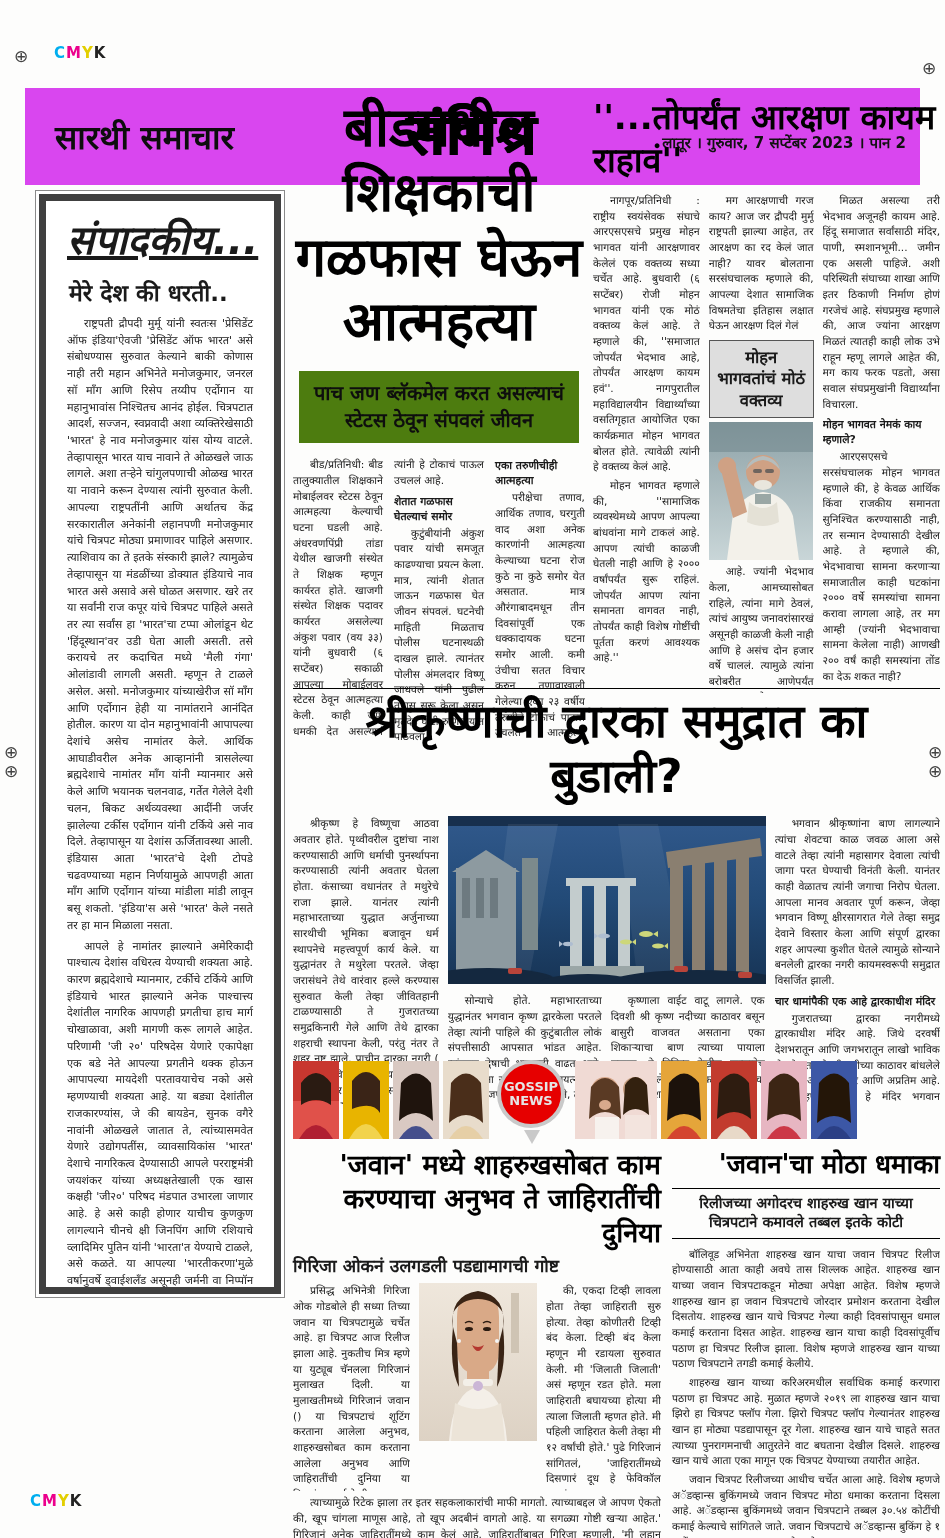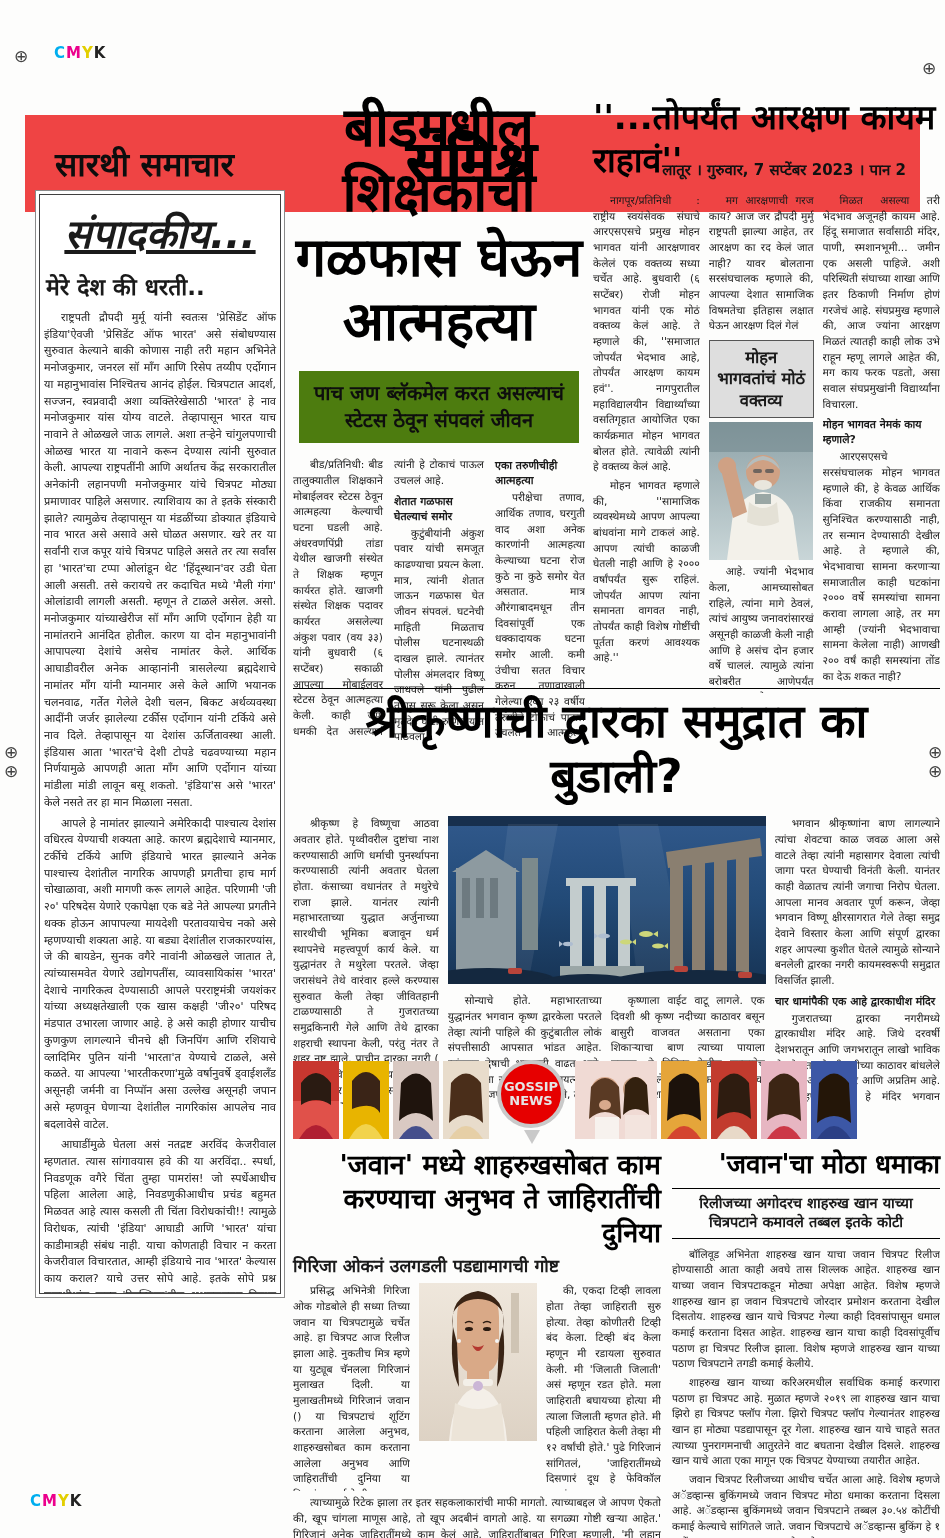--- a/index.html
+++ b/index.html
@@ -4,28 +4,28 @@
 <style>
   html,body{margin:0;padding:0;background:#ffffff;}
   .page{position:relative;width:945px;height:1538px;background:#fdfdfc;overflow:hidden;
         font-family:"DejaVu Sans",sans-serif;color:#1a1a1a;}
   
   .regmark{position:absolute;font-size:17px;color:#444;line-height:1;}
   .cmyk{position:absolute;font-size:15px;font-weight:700;letter-spacing:1px;}
   .cmyk b{font-weight:700;}
   .c-c{color:#00aeef;}.c-m{color:#ec008c;}.c-y{color:#e3cf00;}.c-k{color:#222;}
   
-  .header{position:absolute;left:25px;top:88px;width:895px;height:97px;background:#ef4444;margin-top:27px;}
+  .header{position:absolute;left:25px;top:88px;width:895px;height:97px;background:#d946ef;}
   .masthead-left{position:absolute;left:30px;top:26px;font-size:33px;font-weight:900;color:#0d0d0d;}
   .masthead-center{position:absolute;left:0;right:0;top:6px;text-align:center;font-size:56px;font-weight:900;
        color:#000;text-shadow:1px 0 0 #000, -1px 0 0 #000;letter-spacing:2px;}
   .dateline{position:absolute;right:14px;top:44px;font-size:15px;font-weight:700;color:#111;}
   
   .editorial{position:absolute;left:35px;top:190px;width:250px;height:1108px;border:1px solid #8a8a8a;padding:3px;box-sizing:border-box;background:#fff;}
-  .editorial-inner{border:1px solid #404040;height:100%;box-sizing:border-box;padding:8px 4px;overflow:hidden;}
+  .editorial-inner{border:7px solid #404040;height:100%;box-sizing:border-box;padding:8px 21px;overflow:hidden;}
   .edit-title{font-size:40px;font-weight:900;font-style:italic;text-align:center;text-decoration:underline;margin:2px 0 10px 0;}
   .edit-sub{font-size:23px;font-weight:800;margin:0 0 8px 2px;}
   .bp{font-size:11px;line-height:1.52;text-align:justify;text-indent:17px;margin:0 0 4px 0;}
   .crosshead{font-size:11.5px;font-weight:800;margin:4px 0 3px 0;text-align:left;}
   
   .headline-xl{font-size:44px;line-height:1.2;font-weight:900;text-align:center;color:#000;margin:0;}
   .headline-lg{font-size:34px;line-height:1.25;font-weight:900;text-align:left;color:#000;margin:0;}
   .headline-md{font-size:27px;line-height:1.25;font-weight:900;text-align:right;color:#000;margin:0;}
   .graybox{background:#4d7c0f;color:#0e0e0e;font-weight:800;text-align:center;padding:9px 12px;font-size:20px;line-height:1.35;}
   .section{position:absolute;box-sizing:border-box;}

